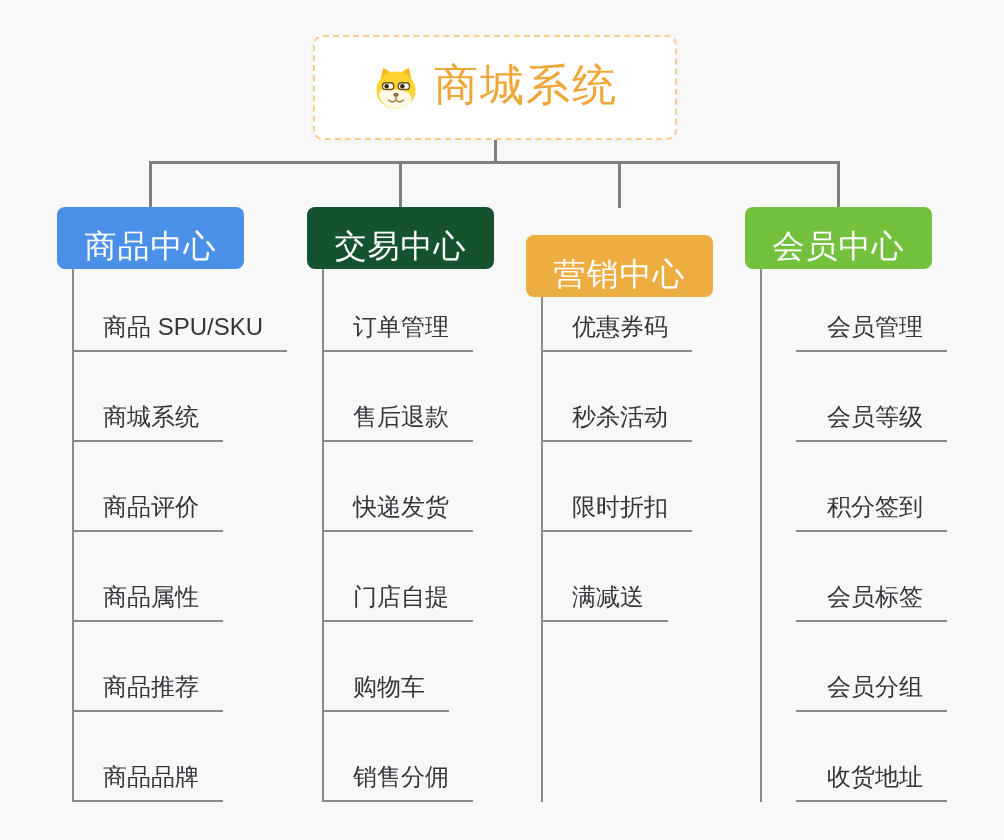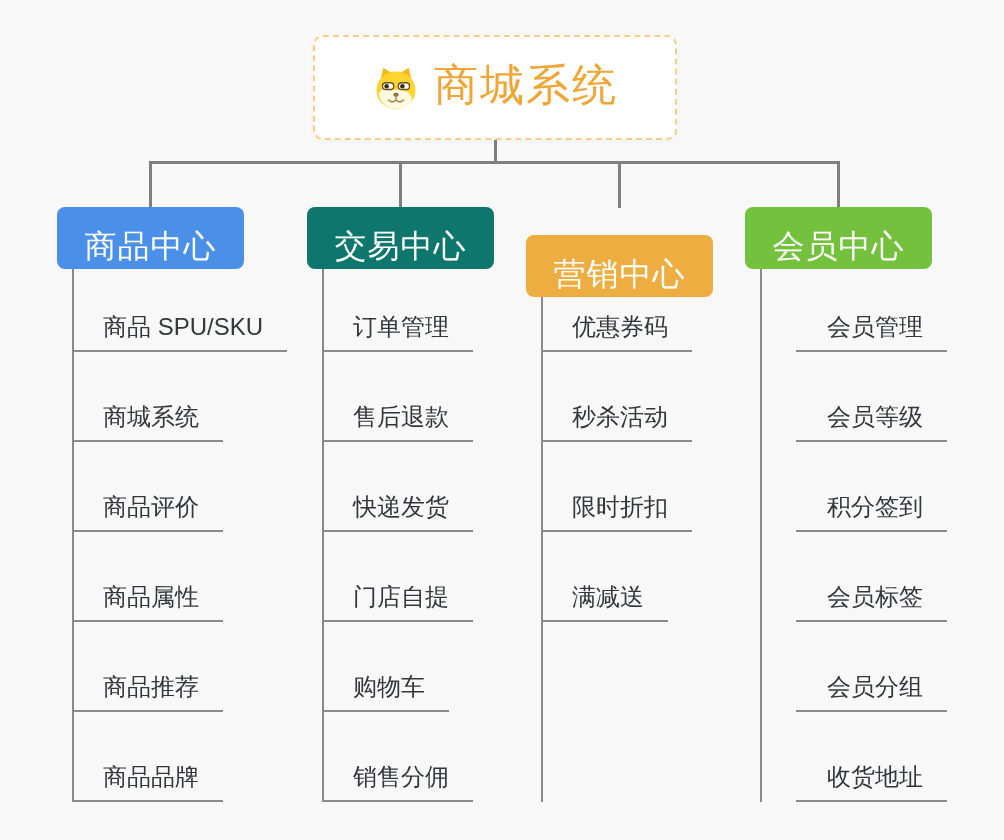--- a/index.html
+++ b/index.html
@@ -33,21 +33,21 @@
   }
   .dog{width:48px;height:46px;flex:0 0 auto;display:block;}
 
   
   .branch-box{
     position:absolute;top:207px;width:187px;height:62px;border-radius:8px;
     z-index:2;display:flex;align-items:flex-end;justify-content:center;
     color:#FFFFFF;font-size:32px;letter-spacing:1px;white-space:nowrap;
   }
   #box-1{left:57px;background:#4A90E8;}
-  #box-2{left:307px;background:#0f766e;}
+  #box-2{left:307px;background:#14532d;}
   #box-3{left:526px;background:#EDAD41;margin-top:28px;}
   #box-4{left:745px;background:#73C13D;}
 
   
   .column{
     position:absolute;top:262px;width:240px;height:540px;
     border-left:2px solid #8A8A8A;box-sizing:border-box;z-index:1;
   }
   #col-1{left:72px;} #col-2{left:322px;} #col-3{left:541px;} #col-4{left:760px;padding-left:36px;}
   .row{height:90px;display:flex;align-items:flex-end;}

